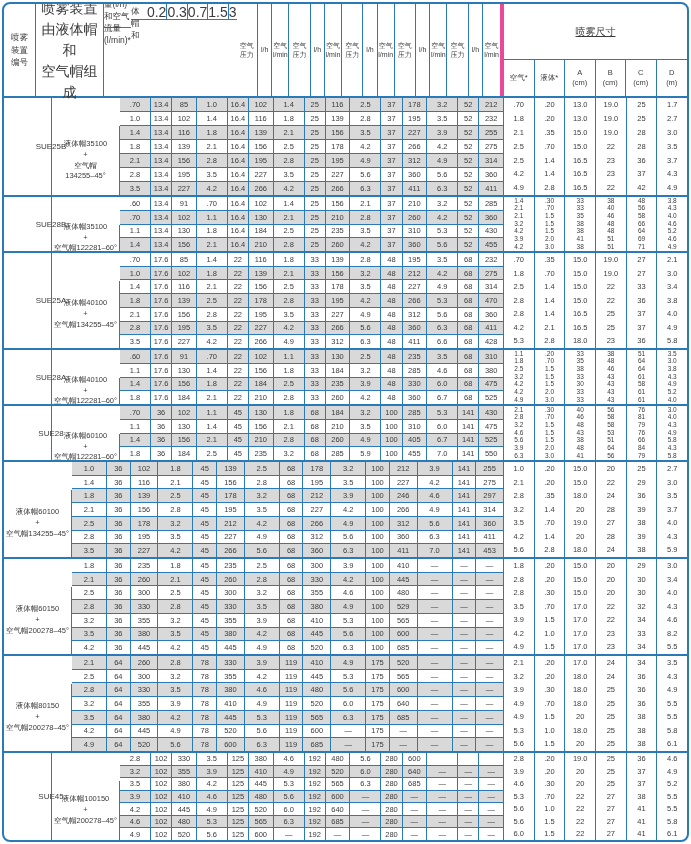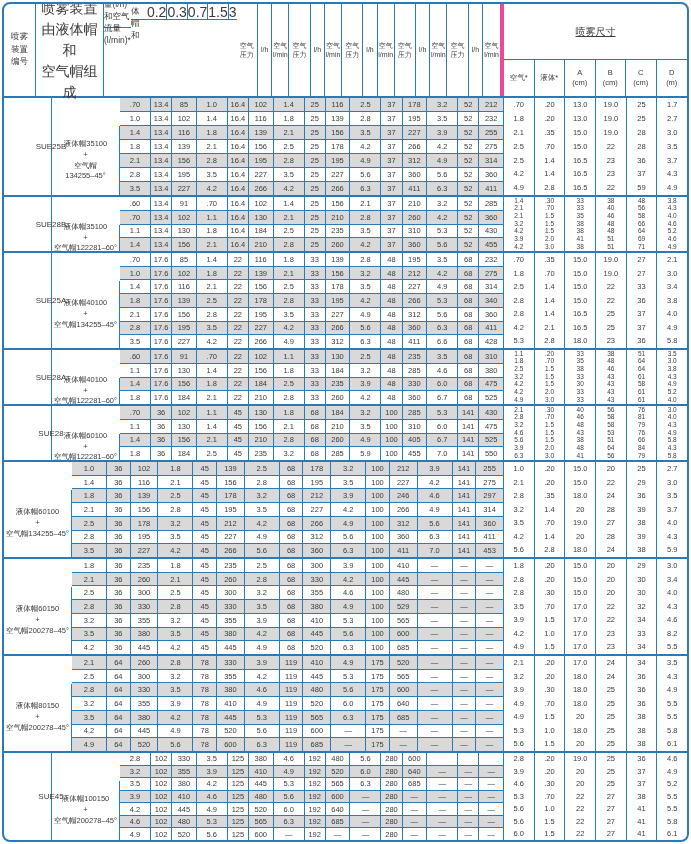--- a/index.html
+++ b/index.html
@@ -6,21 +6,21 @@
   *{box-sizing:border-box;}
   body{font-family:"Liberation Sans","DejaVu Sans",sans-serif;color:#3b3b3b;}
   .wrap{width:691px;height:844px;padding:2px;background:#fff;}
   .spec-table{
     width:687px;height:840px;border:2px solid #2b7ab8;border-radius:8px;
     overflow:hidden;display:flex;flex-direction:column;background:#fff;
   }
   
   .hdr{display:flex;height:94px;flex:0 0 94px;border-bottom:2px solid #2b7ab8;}
   .hd-id{width:32px;flex:0 0 32px;border-right:1px solid #2b7ab8;display:flex;align-items:center;justify-content:center;
-         font-size:8.5px;white-space:pre-line;text-align:center;line-height:1.5;font-family:Liberation Mono, monospace;}
+         font-size:8.5px;white-space:pre-line;text-align:center;line-height:1.5;}
   .hd-comp{width:68px;flex:0 0 68px;border-right:1px solid #2b7ab8;display:flex;align-items:center;justify-content:center;
          font-size:14px;white-space:pre-line;text-align:center;line-height:1.5;}
   .hd-flow{flex:1;display:flex;flex-direction:row;border-right:4px solid #ec4899;}
   .hd-flow-title{height:24px;flex:0 0 24px;border-bottom:1px solid #2b7ab8;display:flex;align-items:center;justify-content:center;font-size:8.5px;}
   .hd-press-title{height:16px;flex:0 0 16px;border-bottom:1px solid #2b7ab8;display:flex;align-items:center;justify-content:center;font-size:8.5px;}
   .hd-press-row{height:16px;flex:0 0 16px;border-bottom:1px solid #2b7ab8;display:grid;grid-template-columns:repeat(5,1fr);}
   .hd-press-row>div{display:flex;align-items:center;justify-content:center;font-size:14px;border-right:1px solid #2b7ab8;}
   .hd-press-row>div:last-child{border-right:none;}
   .hd-sub-row{flex:1;display:grid;grid-template-columns:repeat(5,33fr 22fr 26fr);}
   .hd-sub-row>div{display:flex;align-items:center;justify-content:center;text-align:center;font-size:7px;
@@ -266,21 +266,21 @@
               <div class="dc">23</div>
               <div class="dc">22</div>
             </div>
             <div class="dcol">
               <div class="dc">25</div>
               <div class="dc">25</div>
               <div class="dc">28</div>
               <div class="dc">28</div>
               <div class="dc">36</div>
               <div class="dc">37</div>
-              <div class="dc">59</div>
+              <div class="dc">42</div>
             </div>
             <div class="dcol">
               <div class="dc">1.7</div>
               <div class="dc">2.7</div>
               <div class="dc">3.0</div>
               <div class="dc">3.5</div>
               <div class="dc">3.7</div>
               <div class="dc">4.3</div>
               <div class="dc">4.9</div>
             </div>
@@ -468,21 +468,21 @@
             <div class="fc sh">22</div>
             <div class="fc sh">178</div>
             <div class="fc sh">2.8</div>
             <div class="fc sh">33</div>
             <div class="fc sh">195</div>
             <div class="fc sh">4.2</div>
             <div class="fc sh">48</div>
             <div class="fc sh">266</div>
             <div class="fc sh">5.3</div>
             <div class="fc sh">68</div>
-            <div class="fc sh">340</div>
+            <div class="fc sh">470</div>
             <div class="fc">2.1</div>
             <div class="fc">17.6</div>
             <div class="fc">156</div>
             <div class="fc">2.8</div>
             <div class="fc">22</div>
             <div class="fc">195</div>
             <div class="fc">3.5</div>
             <div class="fc">33</div>
             <div class="fc">227</div>
             <div class="fc">4.9</div>

